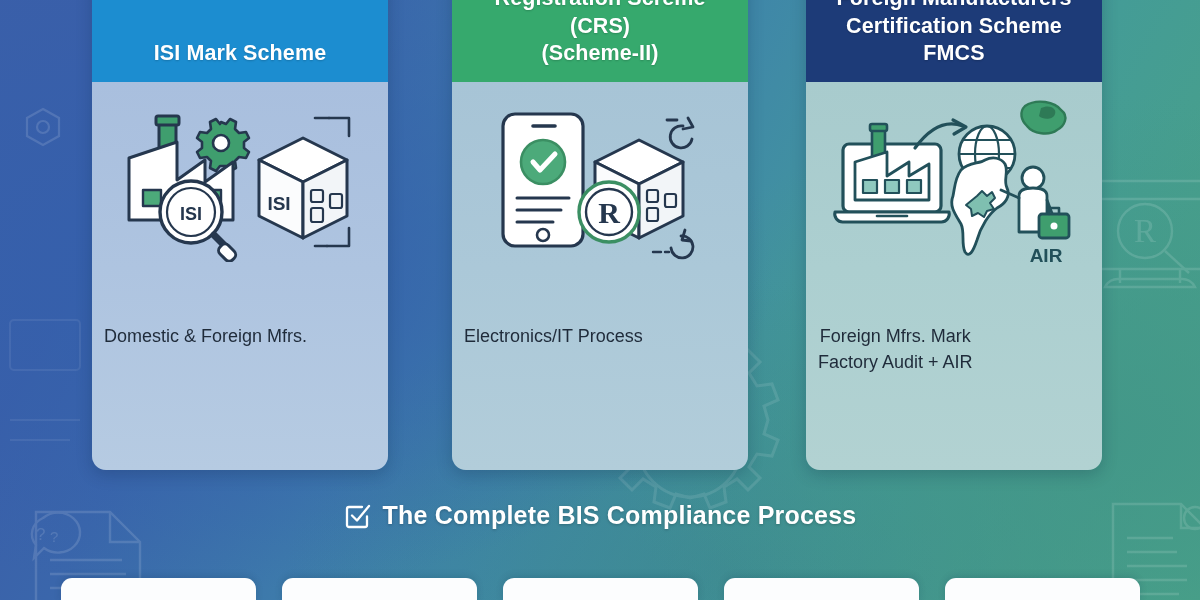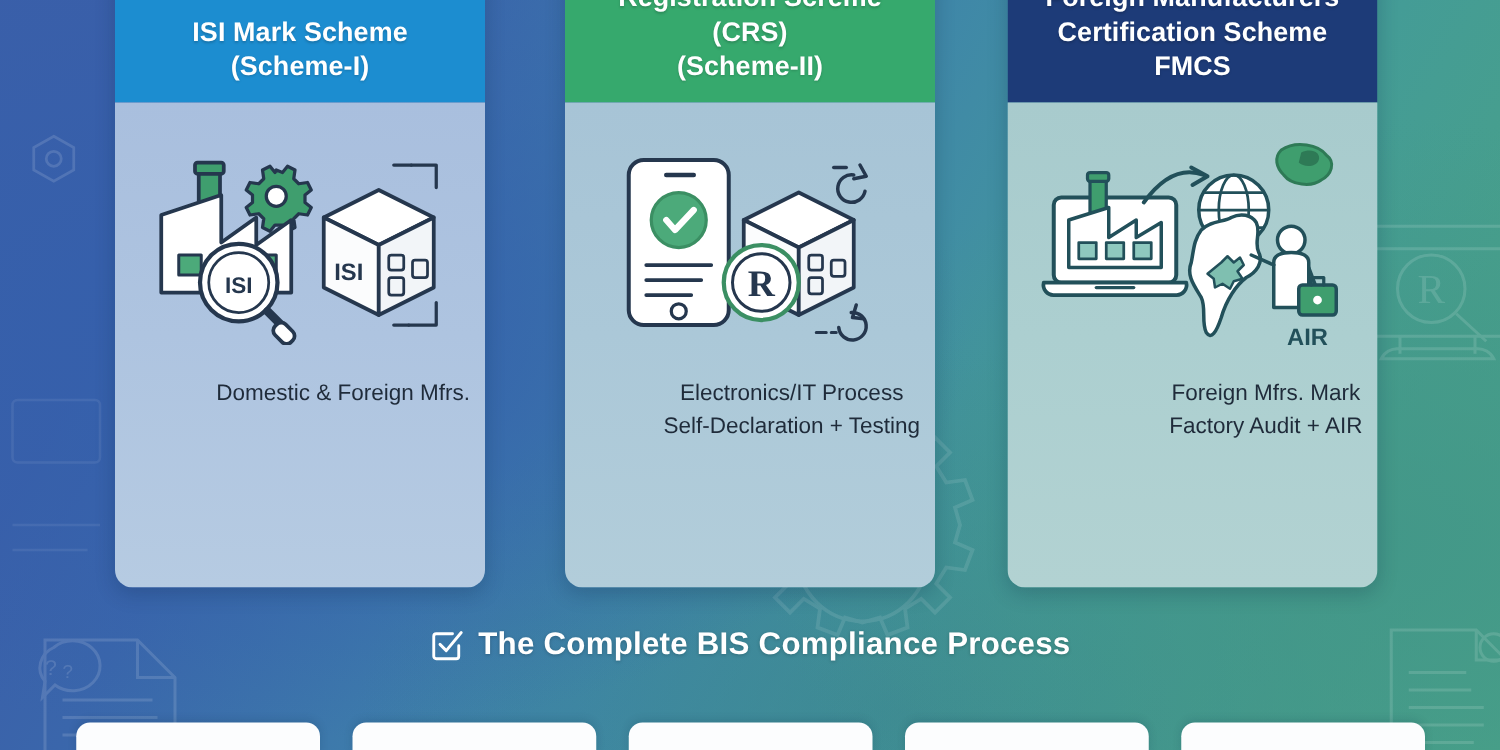--- a/index.html
+++ b/index.html
@@ -67,22 +67,22 @@
     display:flex; flex-direction:column; justify-content:flex-end;
   }
   #card-1 .card-head{ background:#1c8dd0; }
   #card-2 .card-head{ background:#36a96d; }
   #card-3 .card-head{ background:#1d3b78; }
 
   .card-body{
     flex:1 1 auto;
     position:relative;
     display:flex; flex-direction:column;
-    align-items:flex-end;
-    padding-top:14px;
+    align-items:flex-start;
+    gap:36px;
   }
   #card-1 .card-body{ background:linear-gradient(180deg,#a9bfde 0%,#aec4e0 48%,#b6cbe2 100%); }
   #card-2 .card-body{ background:linear-gradient(180deg,#a7c4d6 0%,#abc8d8 48%,#b2cdda 100%); }
   #card-3 .card-body{ background:linear-gradient(180deg,#a8cbcd 0%,#accfd0 48%,#b2d2d2 100%); }
 
   .card-art{ width:100%; height:200px; display:flex; align-items:center; justify-content:center; }
   .card-art svg{ display:block; }
 
   .card-caption{
     text-align:center;
@@ -181,21 +181,20 @@
     <rect x="10" y="20" width="70" height="50" rx="4"></rect>
     <path d="M10 120 H80 M10 140 H70"></path>
   </svg>
 </div>
 
 <div id="cards">
 
   <div class="card" id="card-1">
     <div class="card-head">
       <div>ISI Mark Scheme</div>
-      <div>(Scheme-I)</div>
     </div>
     <div class="card-body">
       <div class="card-art">
         <svg width="250" height="160" viewBox="0 0 250 160" fill="none" stroke="#25374e" stroke-width="3" stroke-linejoin="round" stroke-linecap="round">
 
           <rect x="44" y="18" width="17" height="42" fill="#3f9e6e" stroke="#25374e"></rect>
           <rect x="41" y="14" width="23" height="9" rx="2" fill="#3f9e6e" stroke="#25374e"></rect>
 
           <g transform="translate(88,20)">
             <path d="M18 0 l5 2 l4 -5 l6 3 l-1 7 l4 4 l7 -1 l3 6 l-5 4 l0 6 l5 4 l-3 6 l-7 -1 l-4 4 l1 7 l-6 3 l-4 -5 l-6 0 l-4 5 l-6 -3 l1 -7 l-4 -4 l-7 1 l-3 -6 l5 -4 l0 -6 l-5 -4 l3 -6 l7 1 l4 -4 l-1 -7 l6 -3 l4 5 Z" fill="#3f9e6e" stroke="#25374e" stroke-width="2.6"></path>
@@ -268,21 +267,20 @@
           <path d="M198 24 a11 11 0 1 0 9 13" stroke="#25374e" stroke-width="2.8"></path>
           <path d="M203 16 L208 25 L198 27" stroke="#25374e" stroke-width="2.8"></path>
           <path d="M182 18 H192" stroke="#25374e" stroke-width="2.8"></path>
           <path d="M186 146 a11 11 0 1 0 10 -12" stroke="#25374e" stroke-width="2.8"></path>
           <path d="M200 128 L197 138 L206 139" stroke="#25374e" stroke-width="2.8"></path>
           <path d="M168 150 h8 M180 150 h4" stroke="#25374e" stroke-width="2.4"></path>
         </svg>
       </div>
       <div class="card-caption">
         <div>Electronics/IT Process</div>
-        <div>Self-Declaration + Testing</div>
       </div>
     </div>
   </div>
 
   <div class="card" id="card-3">
     <div class="card-head">
       <div>Foreign Manufacturers</div>
       <div>Certification Scheme</div>
       <div>FMCS</div>
     </div>

